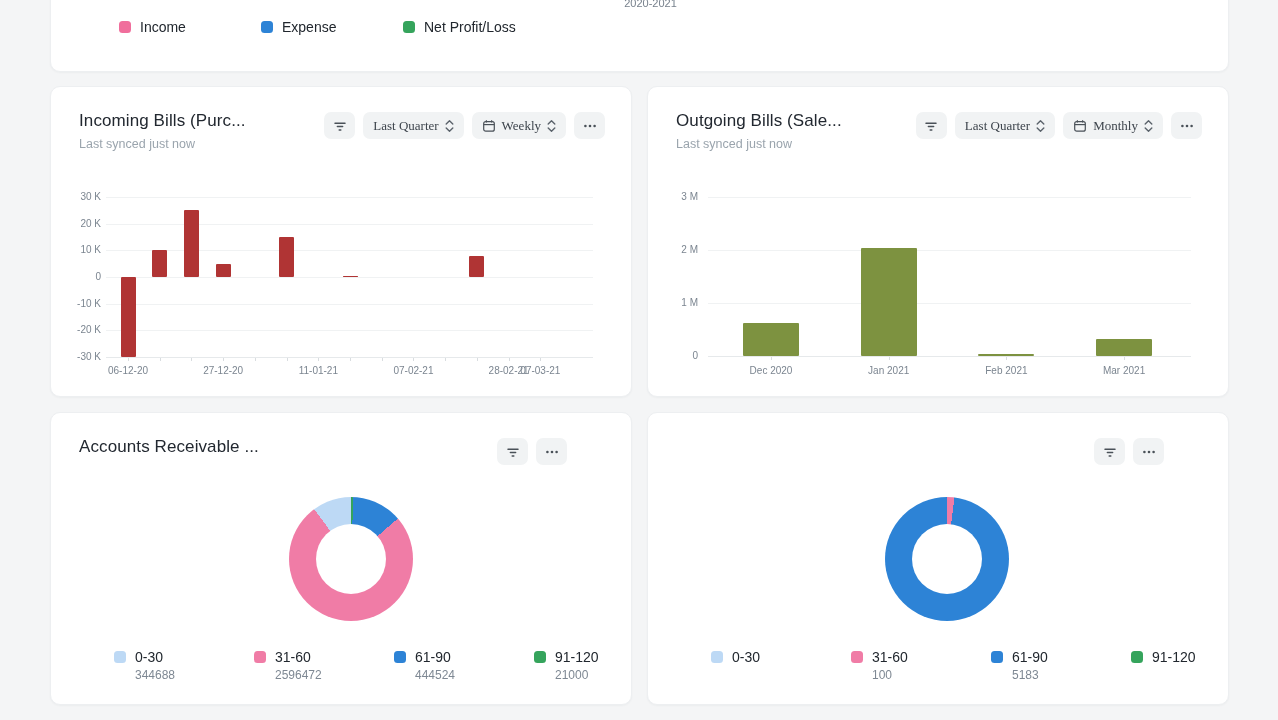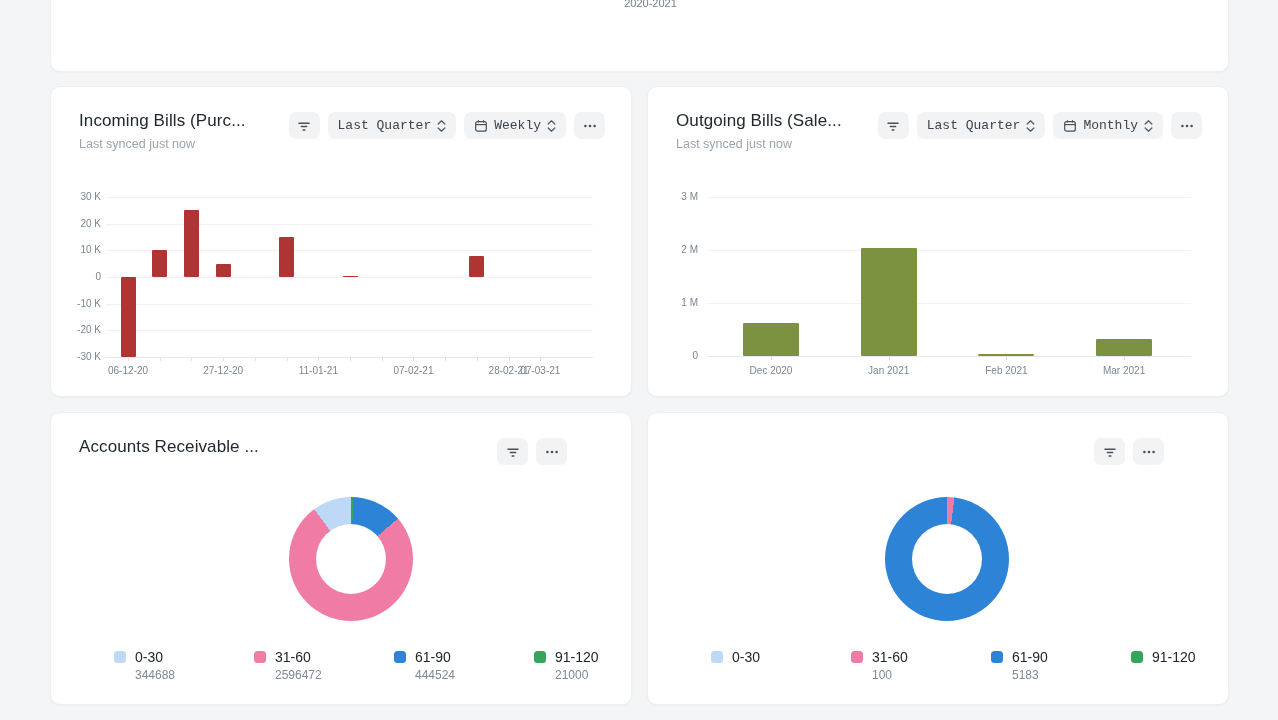--- a/index.html
+++ b/index.html
@@ -36,21 +36,21 @@
   .controls{position:absolute;top:25px;display:flex;gap:8px;align-items:center}
   .controls-wide{right:26px}
   .controls-narrow{right:64px}
   .icon-btn{
     height:27px;min-width:31px;border:none;border-radius:7px;background:#f1f3f4;
     display:flex;align-items:center;justify-content:center;cursor:pointer;padding:0;
   }
   .pill{
     height:27px;border:none;border-radius:7px;background:#f1f3f4;
     display:flex;align-items:center;gap:6px;padding:0 10px;
-    font-size:13px;color:#3d444c;cursor:pointer;font-family:Liberation Mono, monospace;white-space:nowrap;
+    font-size:13px;color:#3d444c;cursor:pointer;font-family:Liberation Serif, serif;white-space:nowrap;
   }
   .pill svg,.icon-btn svg{display:block}
 
   
   .bar-chart{position:absolute;left:0;top:102px;width:582px;height:210px}
   .gridline{position:absolute;height:1px;background:#f0f2f3}
   .gridline.baseline{background:#e6e9eb}
   .ytick{position:absolute;width:50px;text-align:right;font-size:10px;color:#7b8590;line-height:10px}
   .xtick{position:absolute;top:176px;transform:translateX(-50%);font-size:10px;color:#7b8590;white-space:nowrap;background:transparent}
   .bar{position:absolute;border-radius:1px}
@@ -69,20 +69,40 @@
   .legend-head{display:flex;align-items:center;gap:9px}
   .dot{width:12px;height:12px;border-radius:3.5px;flex:0 0 auto}
   .legend-label{font-size:14px;color:#21272e}
   .legend-value{margin:3px 0 0 21px;font-size:12px;color:#7e8893;min-height:14px}
 </style>
 </head>
 <body>
 
 <section class="card card-top">
   <div class="axis-caption">2020-2021</div>
+  <ul class="legend legend-3" id="pl-legend">
+      <li class="legend-item">
+        <div class="legend-head">
+          <span class="dot" style="background: rgb(240, 110, 156);"></span>
+          <span class="legend-label">Income</span>
+        </div>
+      </li>
+      <li class="legend-item">
+        <div class="legend-head">
+          <span class="dot" style="background: rgb(45, 131, 214);"></span>
+          <span class="legend-label">Expense</span>
+        </div>
+      </li>
+      <li class="legend-item">
+        <div class="legend-head">
+          <span class="dot" style="background: rgb(53, 164, 92);"></span>
+          <span class="legend-label">Net Profit/Loss</span>
+        </div>
+      </li>
+    </ul>
 </section>
 
 <section class="card card-incoming">
   <h2 class="card-title">Incoming Bills (Purc...</h2>
   <p class="subtitle">Last synced just now</p>
   <div class="controls controls-wide">
     <button class="icon-btn">
       <svg width="16" height="16" viewBox="0 0 16 16">
           <g stroke="#4a5158" stroke-width="1.5" stroke-linecap="round">
             <line x1="3" y1="5.2" x2="13" y2="5.2"></line>

